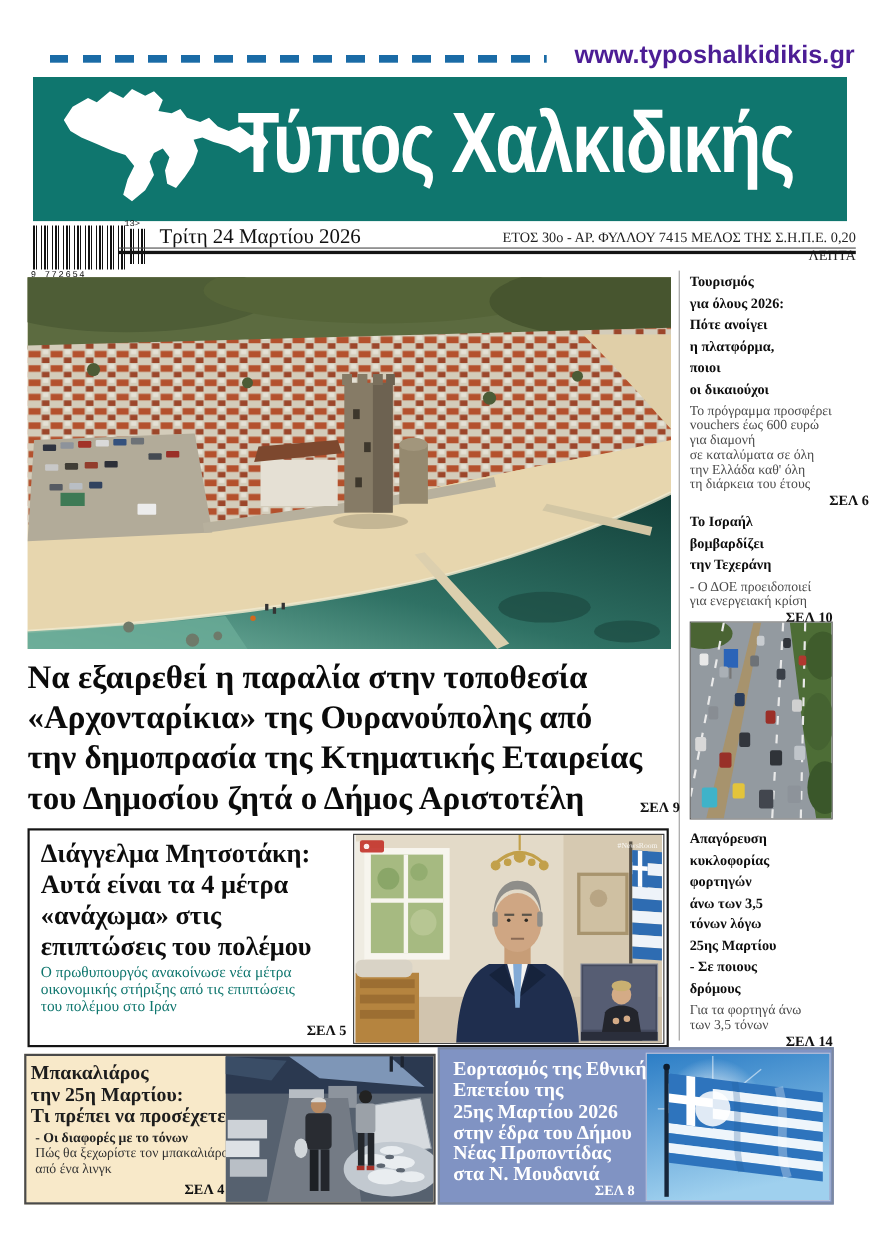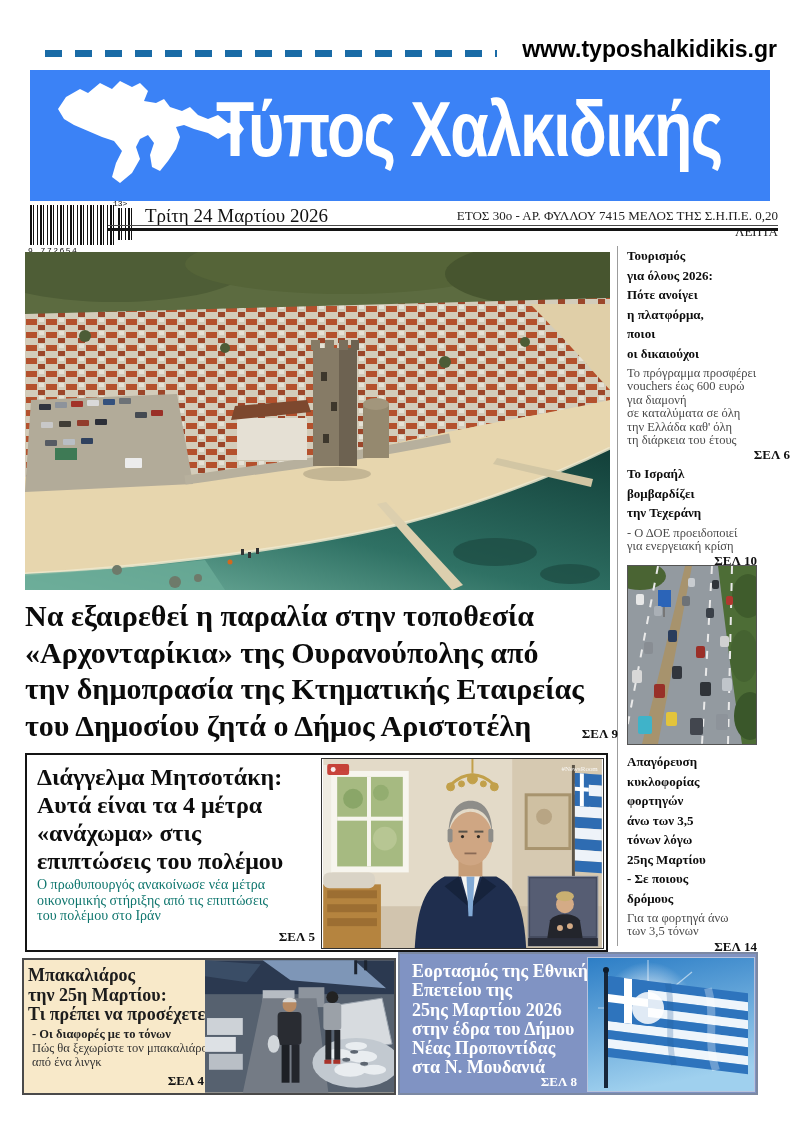--- a/index.html
+++ b/index.html
@@ -4,23 +4,23 @@
 <style>
   html,body{margin:0;padding:0;background:#ffffff;}
   .page{position:relative;width:800px;height:1137px;background:#fff;overflow:hidden;
         font-family:"Liberation Serif","DejaVu Serif",serif;color:#111;}
   .abs{position:absolute;}
   .ml{white-space:pre-line;}
   
   .dashes{left:45px;top:50px;width:452px;height:7px;
           background:repeating-linear-gradient(90deg,#1a6ba6 0 17px,transparent 17px 30px);}
   .site-url{right:23px;top:36px;font-family:"Liberation Sans","DejaVu Sans",sans-serif;
-            font-weight:bold;font-size:23px;color:#000000;text-decoration:none;}
-  
-  .banner{left:30px;top:70px;width:740px;height:131px;background:#3b82f6;}
+            font-weight:bold;font-size:23px;color:#4c1d95;text-decoration:none;}
+  
+  .banner{left:30px;top:70px;width:740px;height:131px;background:#0f766e;}
   .mast-title{left:186px;top:16px;font-family:"Liberation Sans","DejaVu Sans",sans-serif;
               font-weight:bold;font-size:78px;line-height:86px;color:#fff;white-space:nowrap;
               transform:scaleX(0.8);transform-origin:left top;letter-spacing:-2px;}
   .mast-sub{left:375px;top:98px;font-family:"Liberation Sans","DejaVu Sans",sans-serif;
             font-weight:bold;font-size:15px;color:#fff;letter-spacing:0.4px;white-space:nowrap;}
   
   .bars{background:repeating-linear-gradient(90deg,#111 0 2px,#fff 2px 3px,#111 3px 4px,#fff 4px 7px,#111 7px 8px,#fff 8px 10px);}
   .bc-num{left:28px;top:246px;width:90px;font-size:8px;letter-spacing:1.5px;font-family:"Liberation Mono",monospace;}
   .bc-flag{left:113px;top:199px;font-size:8px;font-family:"Liberation Mono",monospace;}
   .date-text{left:145px;top:205px;font-size:19px;}

